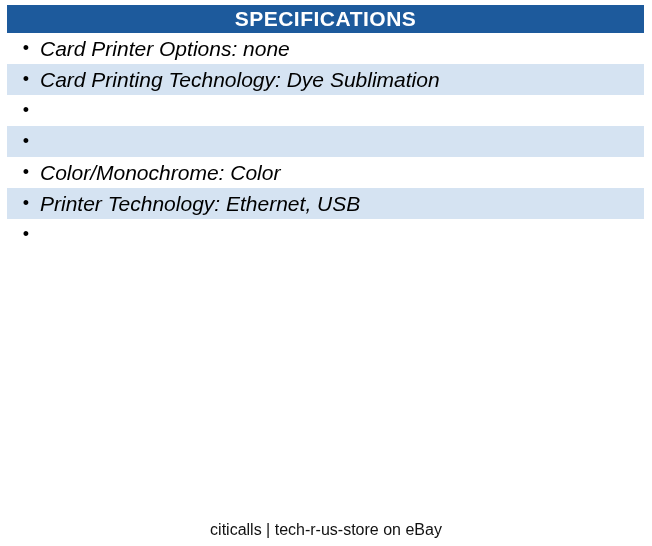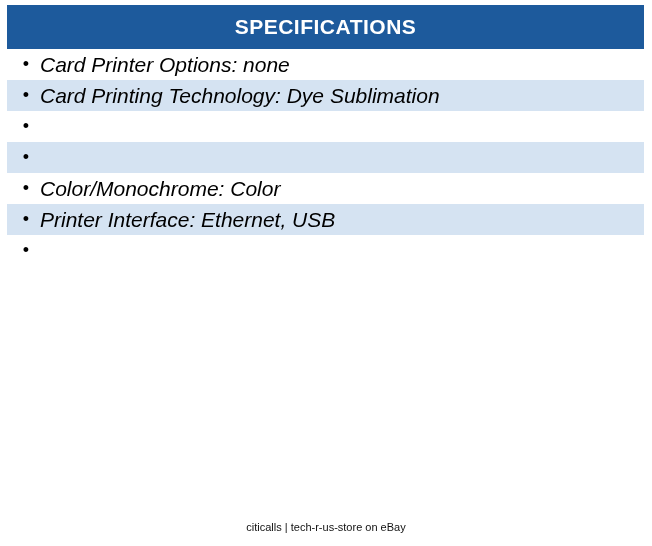--- a/index.html
+++ b/index.html
@@ -14,21 +14,21 @@
     font-family: "Liberation Sans", sans-serif;
     overflow: hidden;
   }
   .spec-table {
     position: absolute;
     left: 7px;
     top: 5px;
     width: 637px;
   }
   .spec-header {
-    height: 44px;
+    height: 28px;
     background: var(--header-bg, #1d5a9c);
     color: var(--header-text, #ffffff);
     display: flex;
     align-items: center;
     justify-content: center;
     font-weight: bold;
     font-size: 21px;
     letter-spacing: 0.5px;
   }
   .spec-rows {
@@ -57,21 +57,21 @@
     margin-left: 9px;
     white-space: nowrap;
     font-style: italic;
   }
   .footer-credit {
     position: absolute;
     left: 0;
     right: 0;
     top: 521px;
     text-align: center;
-    font-size: 11px;
+    font-size: 16px;
     color: #111111;
   }
 </style>
 </head>
 <body>
 
 <div class="spec-table">
   <div class="spec-header">
     <span>SPECIFICATIONS</span>
   </div>
@@ -89,21 +89,21 @@
     </div>
     <div class="spec-row alt">
       <span class="bullet">•</span>
     </div>
     <div class="spec-row">
       <span class="bullet">•</span>
       <span class="spec-text">Color/Monochrome: Color</span>
     </div>
     <div class="spec-row alt">
       <span class="bullet">•</span>
-      <span class="spec-text">Printer Interface: Ethernet, USB</span>
+      <span class="spec-text">Printer Technology: Ethernet, USB</span>
     </div>
     <div class="spec-row">
       <span class="bullet">•</span>
     </div>
   </div>
 </div>
 
 <div class="footer-credit">citicalls | tech-r-us-store on eBay</div>
 
 </body></html>

